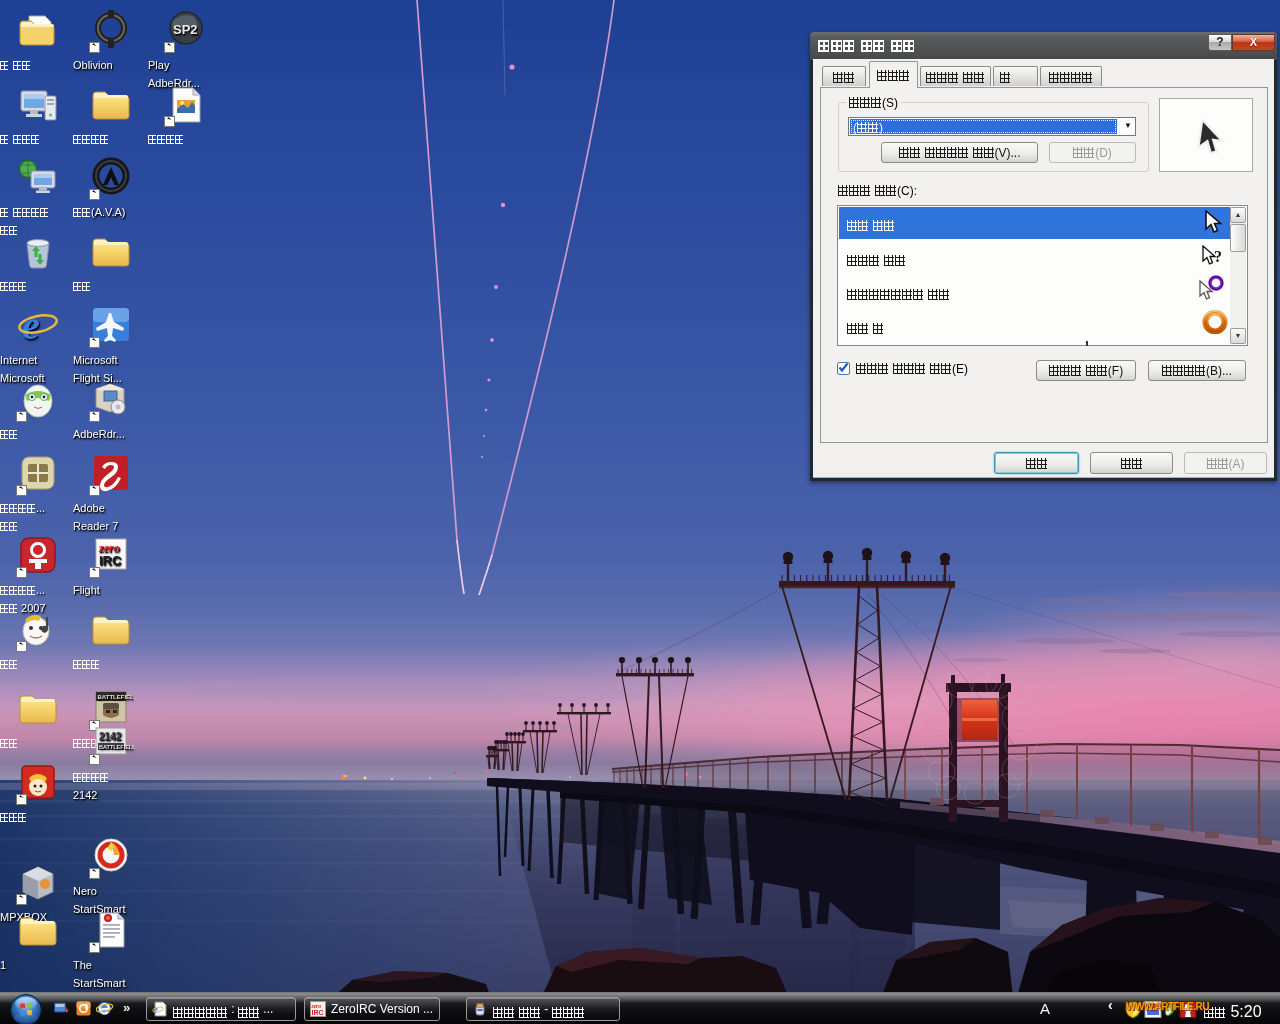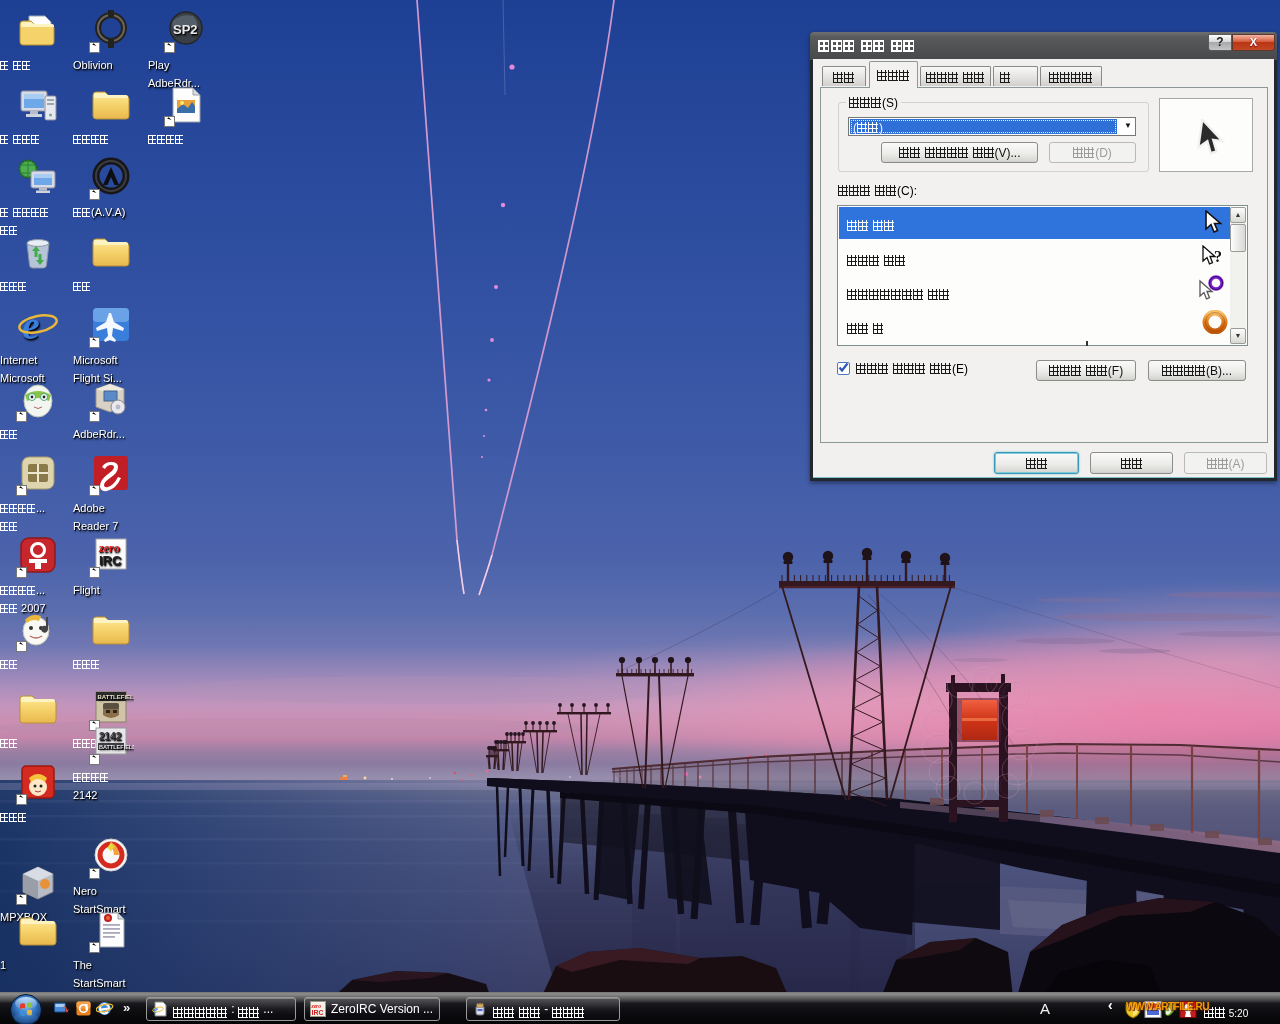--- a/index.html
+++ b/index.html
@@ -1005,16 +1005,16 @@
 <path d="M8 1 L15 3 V9 q0 5-7 8 q-7-3-7-8 V3 Z" fill="#f0c82a" stroke="#8a6a00"></path>
 <path d="M8 3 L13 4.5 V9 q0 3.5-5 6 Z" fill="#fde87a"></path>
 <rect x="20" y="0.5" width="16" height="16" fill="#f8f8f8" stroke="#999"></rect>
 <rect x="22" y="2.5" width="12" height="5" fill="#d84a2a"></rect>
         <rect x="22" y="9" width="12" height="5" fill="#4a6ad8"></rect>
 <ellipse cx="45" cy="8" rx="4" ry="7" fill="#8bc34a" stroke="#4a7a1a" transform="rotate(30 45 8)"></ellipse>
 <ellipse cx="43.5" cy="10.5" rx="2" ry="3.5" fill="#e8f5d8" transform="rotate(30 43.5 10.5)"></ellipse>
 <rect x="55" y="0.5" width="16" height="16" fill="#c41f1f" stroke="#7a0a0a"></rect>
 <path d="M63 3 q4 0 4 4 q0 3-2 4 l1 5 h-6 l1-5 q-2-1-2-4 q0-4 4-4 Z" fill="#fff"></path>
 </svg>
-      <div style="position:absolute;left:1204px;top:11px"><span class="kw"><i></i><i></i></span><span style="color:#fff;font-size:10px"> 5:20</span></div>
+      <div style="position:absolute;left:1204px;top:11px"><span class="kw"><i></i><i></i></span><span style="color:#fff;font-size:16px"> 5:20</span></div>
       <div class="wm">WWW.ARTFILE.RU</div>
     </div>
 </div>
 
 </body></html>

